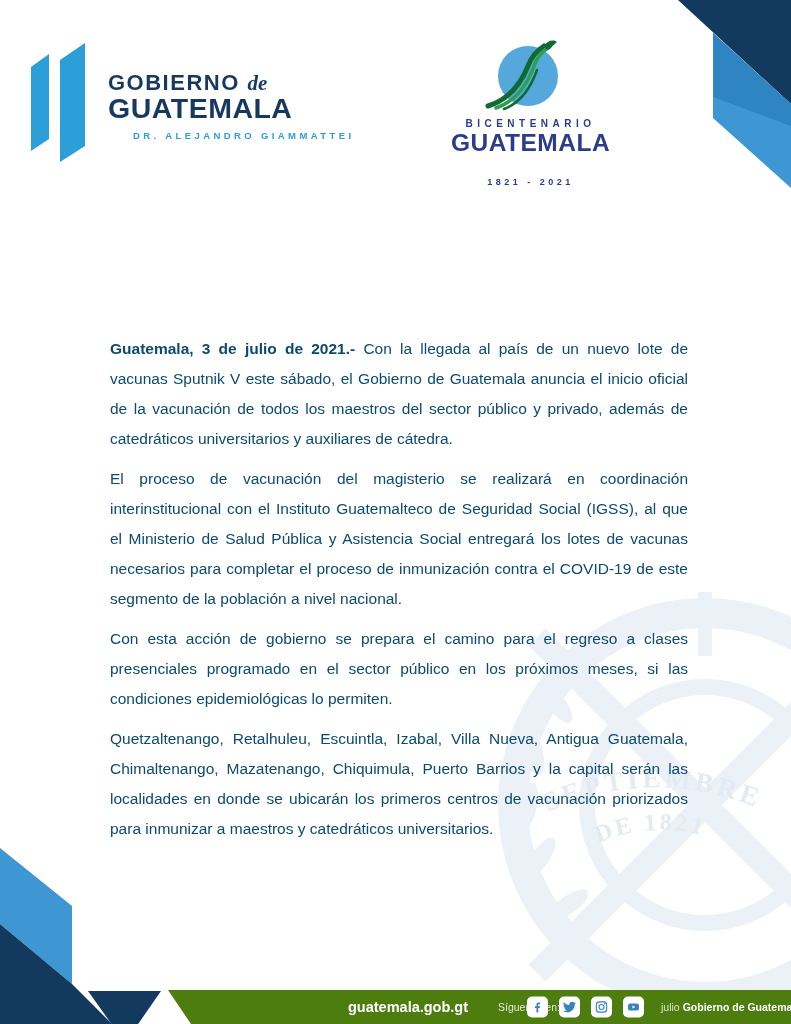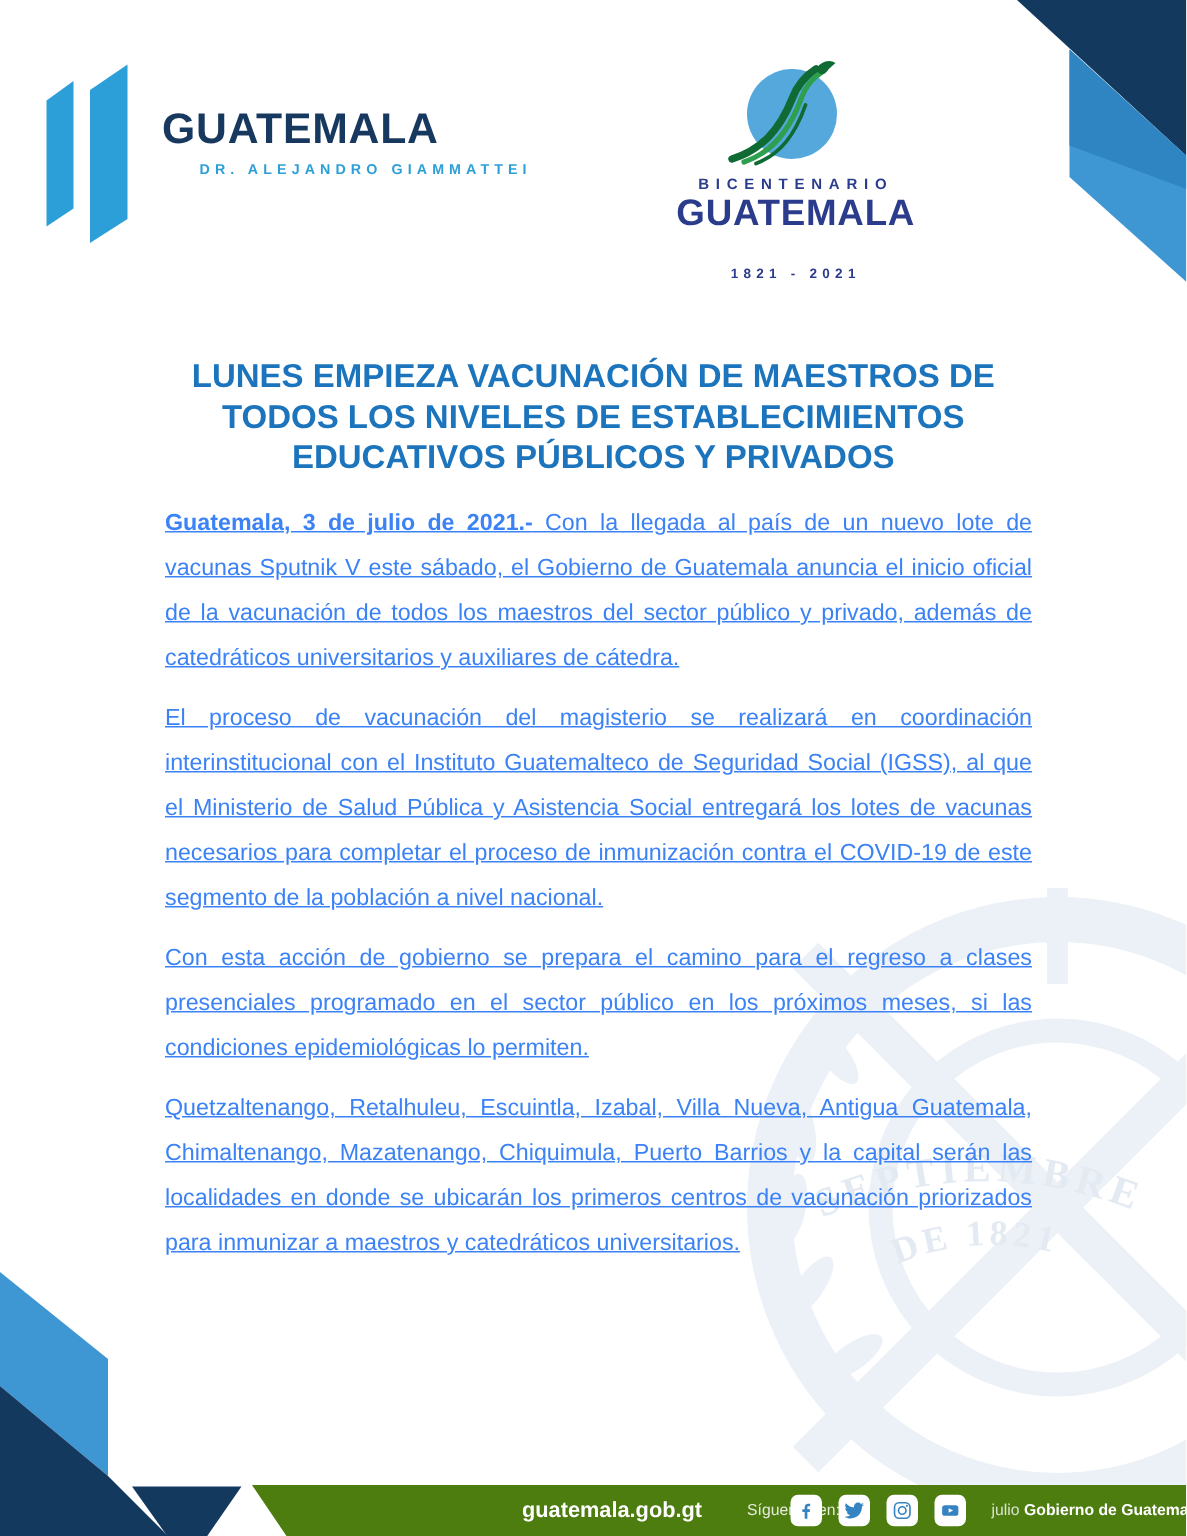--- a/index.html
+++ b/index.html
@@ -27,21 +27,21 @@
 
   
   .doc-title {
     position:absolute; top:222px; left:50%; transform:translateX(-50%);
     width:585px; text-align:center; color:#1C75BC;
     font-size:22px; font-weight:bold; line-height:27px; z-index:2;
   }
 
   
   .article { position:absolute; top:334px; left:110px; width:578px; z-index:2;
-             font-size:15.5px; color:#3b82f6;text-decoration:underline; }
+             font-size:15.5px; color:#0c4a6e; }
   .article p { margin:0 0 10px 0; line-height:30px; text-align:justify; }
   .p-lead { font-weight:bold; }
 
   
   .footer {
     position:absolute; left:0; bottom:0; width:791px; height:34px;
     background:#4d7c0f; z-index:3;
     clip-path:polygon(168px 0, 791px 0, 791px 34px, 191px 34px);
   }
   .footer > * { position:absolute; top:50%; transform:translateY(-50%); white-space:nowrap; }
@@ -85,39 +85,39 @@
     <polygon points="0,924 72,984 112,1024 0,1024" fill="#14395F"></polygon>
     <polygon points="88,991 161,991 125,1043" fill="#14395F"></polygon>
   </svg>
 
   <div class="gov-logo">
     <svg width="60" height="125" viewBox="0 0 60 125">
       <polygon points="3,27 21,14 21,99 3,111" fill="#2D9FD8"></polygon>
       <polygon points="32,20 57,3 57,106 32,122" fill="#2D9FD8"></polygon>
     </svg>
     <div class="gov-logo-text">
+      <div class="gov-line1"><span>GOBIERNO</span> <span class="gov-de">de</span></div>
       <div class="gov-line2">GUATEMALA</div>
       <div class="gov-sub">DR. ALEJANDRO GIAMMATTEI</div>
     </div>
   </div>
 
   <div class="bicentenario">
     <svg width="125" height="72" viewBox="0 0 125 72">
       <circle cx="60" cy="36" r="30" fill="#55A8DB"></circle>
       <path d="M20,66 C40,60 52,46 60,26 C63,18 68,11 76,6" stroke="#0F6B33" stroke-width="5" fill="none" stroke-linecap="round"></path>
       <path d="M28,68 C46,62 58,48 66,26 C68,20 72,13 80,8" stroke="#2E9E4F" stroke-width="3.5" fill="none" stroke-linecap="round"></path>
       <path d="M36,69 C52,63 62,50 69,30" stroke="#0F6B33" stroke-width="2.5" fill="none" stroke-linecap="round"></path>
       <path d="M76,6 C79,1 85,-1 89,2 C87,4 85,5 83,8 C80,11 77,9 76,6 Z" fill="#0F6B33"></path>
     </svg>
     <div class="bi-label">BICENTENARIO</div>
     <div class="bi-name">GUATEMALA</div>
     <div class="bi-years">1821 - 2021</div>
   </div>
 
-  <h1 class="doc-title">LUNES EMPIEZA VACUNACIÓN DE MAESTROS DE TODOS LOS NIVELES DE ESTABLECIMIENTOS EDUCATIVOS PÚBLICOS Y PRIVADOS</h1>
 
   <div class="article">
     <p><span class="p-lead">Guatemala, 3 de julio de 2021.-</span><span> Con la llegada al país de un nuevo lote de vacunas Sputnik V este sábado, el Gobierno de Guatemala anuncia el inicio oficial de la vacunación de todos los maestros del sector público y privado, además de catedráticos universitarios y auxiliares de cátedra.</span></p>
     <p>El proceso de vacunación del magisterio se realizará en coordinación interinstitucional con el Instituto Guatemalteco de Seguridad Social (IGSS), al que el Ministerio de Salud Pública y Asistencia Social entregará los lotes de vacunas necesarios para completar el proceso de inmunización contra el COVID-19 de este segmento de la población a nivel nacional.</p>
     <p>Con esta acción de gobierno se prepara el camino para el regreso a clases presenciales programado en el sector público en los próximos meses, si las condiciones epidemiológicas lo permiten.</p>
     <p>Quetzaltenango, Retalhuleu, Escuintla, Izabal, Villa Nueva, Antigua Guatemala, Chimaltenango, Mazatenango, Chiquimula, Puerto Barrios y la capital serán las localidades en donde se ubicarán los primeros centros de vacunación priorizados para inmunizar a maestros y catedráticos universitarios.</p>
   </div>
 
   <div class="footer">
     <div class="f-site">guatemala.gob.gt</div>

